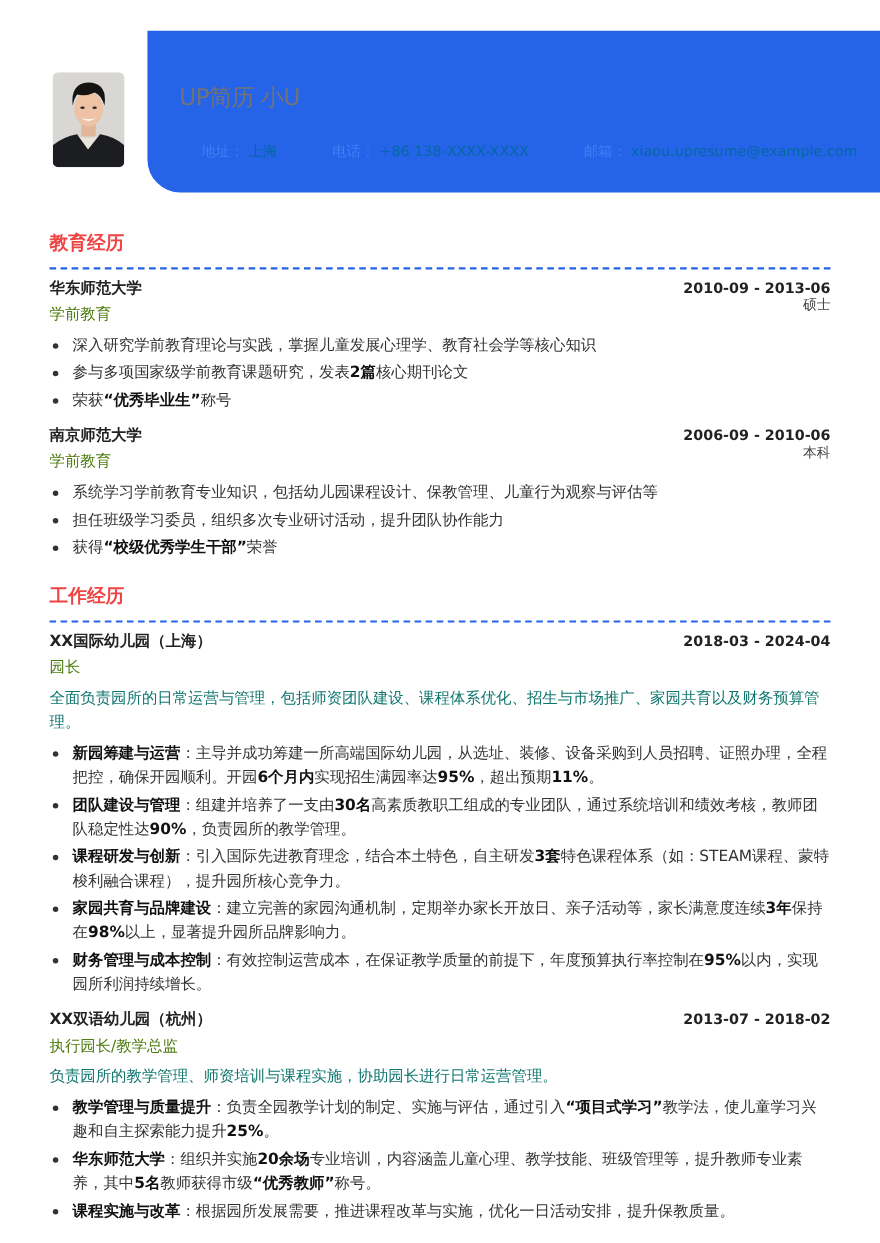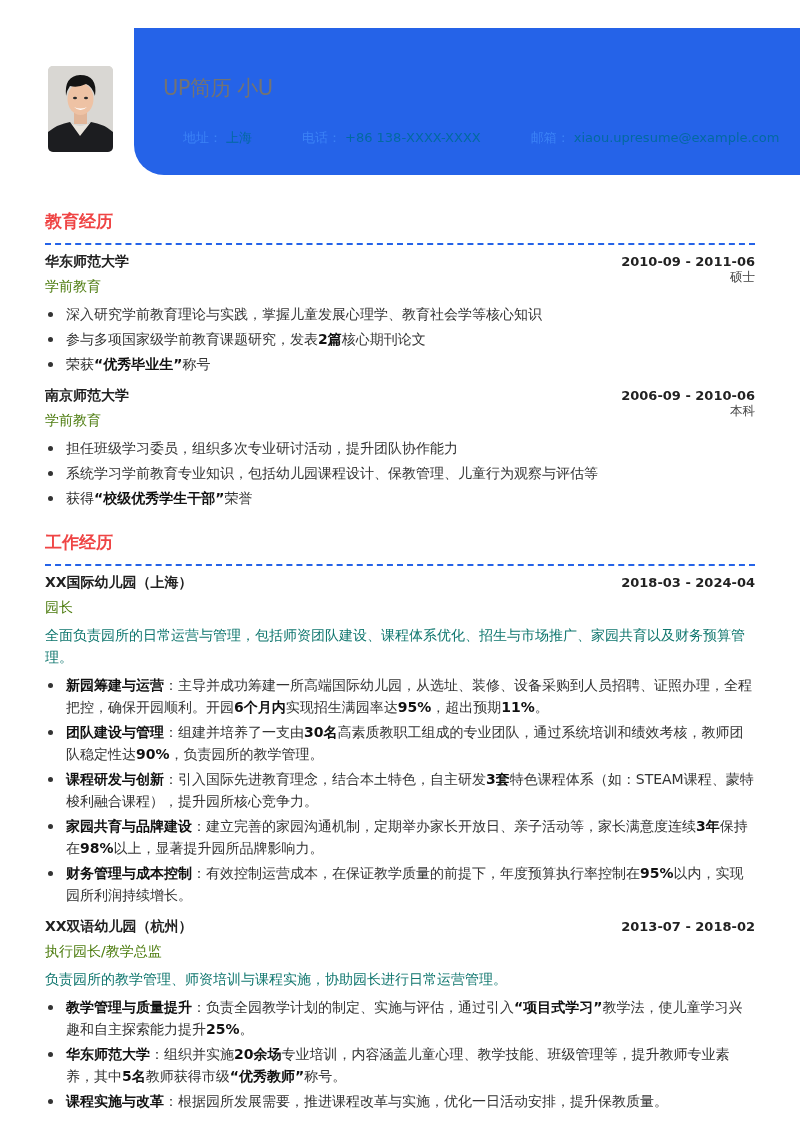--- a/index.html
+++ b/index.html
@@ -83,21 +83,21 @@
 
 <div class="content">
 
   <div class="section">
     <div class="section-title">教育经历</div>
     <div class="section-divider"></div>
 
     <div class="entry">
       <div class="entry-head">
         <span class="entry-org">华东师范大学</span>
-        <span class="entry-date">2010-09 - 2011-06</span>
+        <span class="entry-date">2010-09 - 2013-06</span>
       </div>
       <div class="entry-sub">
         <span class="entry-role">学前教育</span>
         <span class="entry-degree">硕士</span>
       </div>
       <ul class="bullets">
         <li><span>深入研究学前教育理论与实践，掌握儿童发展心理学、教育社会学等核心知识</span></li>
         <li><span>参与多项国家级学前教育课题研究，发表</span><b>2篇</b><span>核心期刊论文</span></li>
         <li><span>荣获</span><b>“优秀毕业生”</b><span>称号</span></li>
       </ul>
@@ -106,22 +106,22 @@
     <div class="entry">
       <div class="entry-head">
         <span class="entry-org">南京师范大学</span>
         <span class="entry-date">2006-09 - 2010-06</span>
       </div>
       <div class="entry-sub">
         <span class="entry-role">学前教育</span>
         <span class="entry-degree">本科</span>
       </div>
       <ul class="bullets">
+        <li><span>系统学习学前教育专业知识，包括幼儿园课程设计、保教管理、儿童行为观察与评估等</span></li>
         <li><span>担任班级学习委员，组织多次专业研讨活动，提升团队协作能力</span></li>
-        <li><span>系统学习学前教育专业知识，包括幼儿园课程设计、保教管理、儿童行为观察与评估等</span></li>
         <li><span>获得</span><b>“校级优秀学生干部”</b><span>荣誉</span></li>
       </ul>
     </div>
   </div>
 
   <div class="section">
     <div class="section-title">工作经历</div>
     <div class="section-divider"></div>
 
     <div class="entry">

